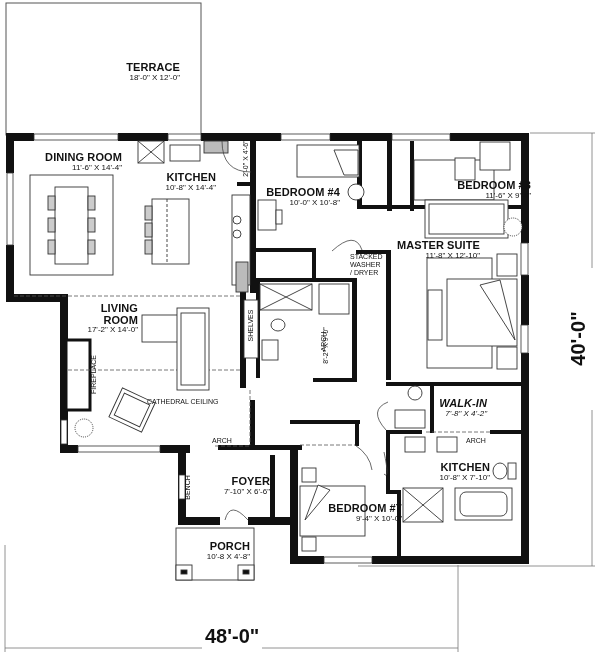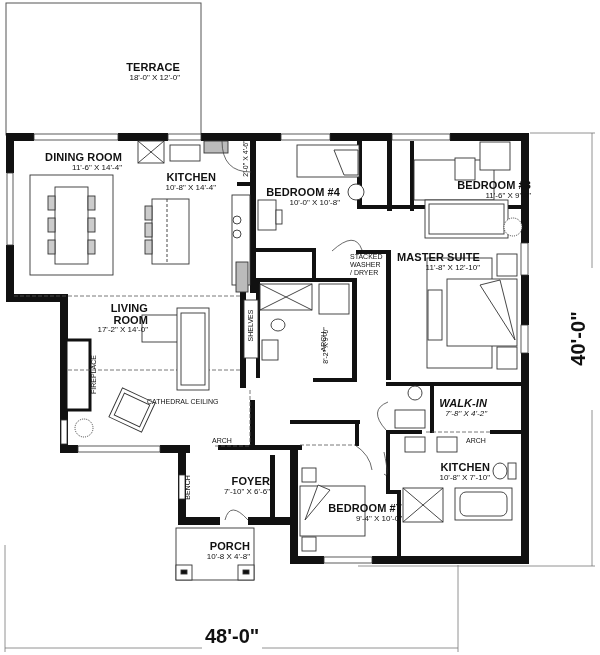--- a/index.html
+++ b/index.html
@@ -254,32 +254,32 @@
 <div class="lbl" style="left:260px;top:187px;width:80px;">
   <div class="t">BEDROOM #4</div>
   <div class="d">10'-0" X 10'-8"</div>
 </div>
 
 <div class="lbl" style="left:415px;top:180px;width:80px;margin-left:36px;">
   <div class="t">BEDROOM #3</div>
   <div class="d">11'-6" X 9'-4"</div>
 </div>
 
-<div class="lbl" style="left:390px;top:252px;width:90px;">
+<div class="lbl" style="left:390px;top:240px;width:90px;">
   <div class="t">MASTER SUITE</div>
   <div class="d">11'-8" X 12'-10"</div>
 </div>
 
 <div class="small" style="left:350px;top:253px;line-height:1.15;">
   <div>STACKED</div>
   <div>WASHER</div>
   <div>/ DRYER</div>
 </div>
 
-<div class="lbl" style="left:68px;top:303px;width:70px;padding-left:10px;">
+<div class="lbl" style="left:68px;top:303px;width:70px;">
   <div class="t">LIVING</div>
   <div class="t">ROOM</div>
   <div class="d">17'-2" X 14'-0"</div>
 </div>
 
 <div class="vert" style="left:230px;top:322px;width:40px;text-align:center;">SHELVES</div>
 <div class="vert" style="left:68px;top:371px;width:50px;text-align:center;">FIREPLACE</div>
 <div class="small" style="left:147px;top:398px;">CATHEDRAL CEILING</div>
 <div class="small" style="left:212px;top:437px;">ARCH</div>
 <div class="vert" style="left:300px;top:342px;width:50px;text-align:center;">8'-2" X 9'-0"</div>

